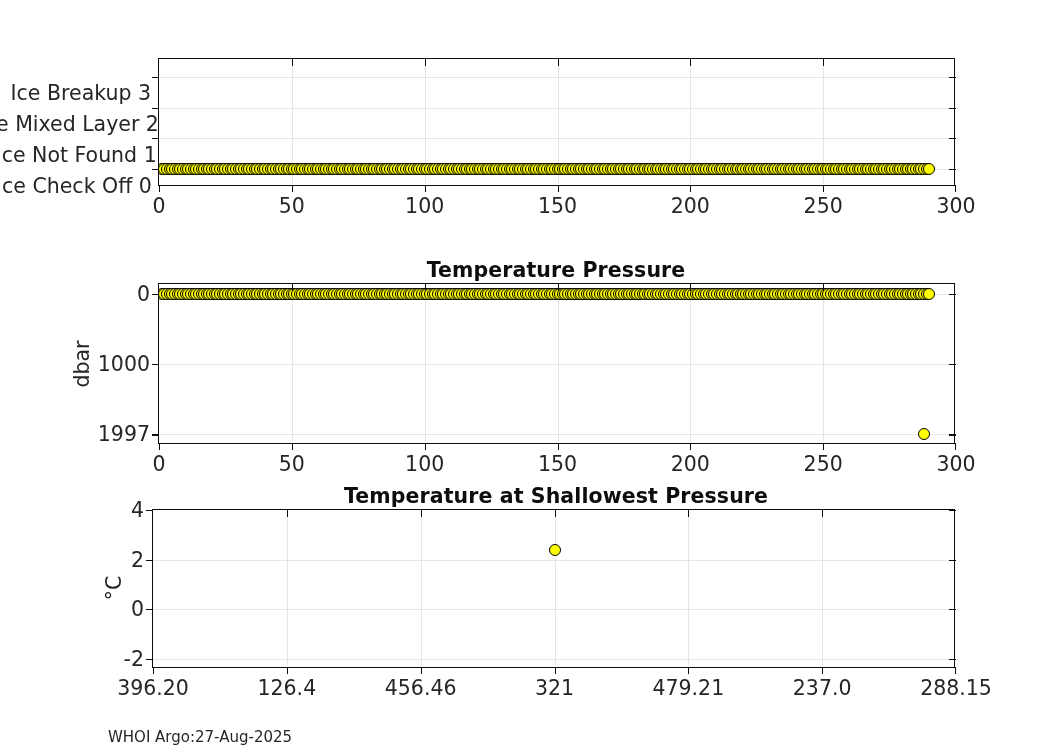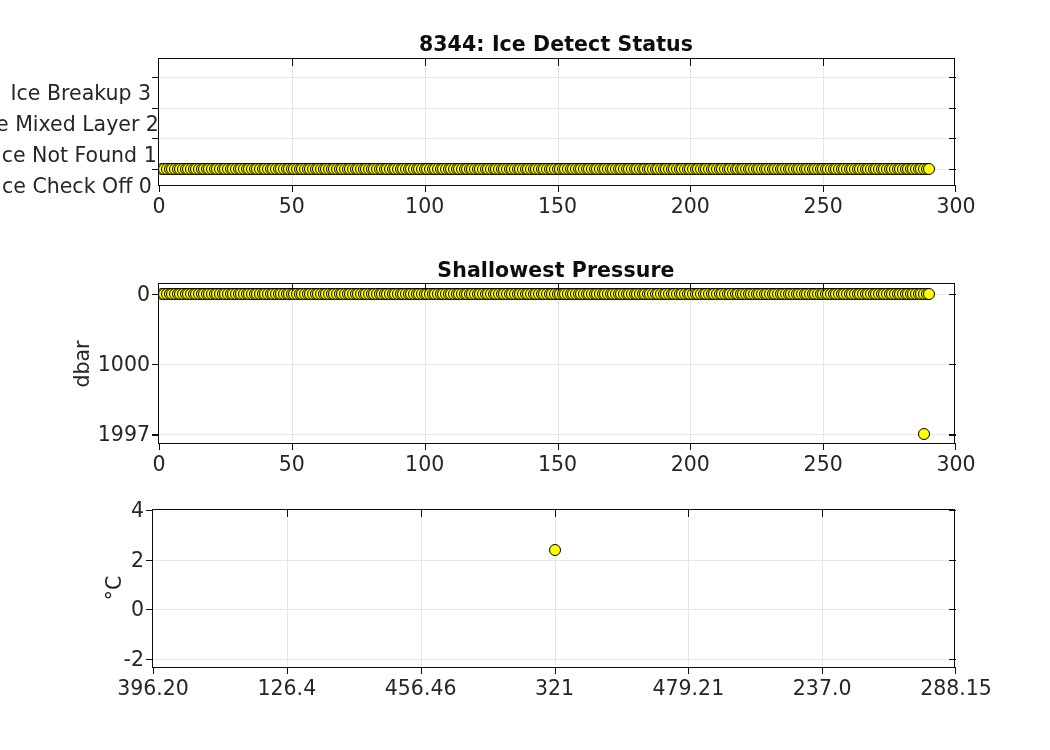--- a/index.html
+++ b/index.html
@@ -117,21 +117,20 @@
     border: 1.3px solid #000000;
     box-sizing: border-box;
   }
   .series { position: absolute; inset: 0; }
 </style>
 </head>
 <body>
 
 <div class="figure">
 
-  <div class="subtitle" style="left:556px; top:32px;">8344: Ice Detect Status</div>
 
   <div class="axes" id="ax1" style="left:158px; top:58px; width:797px; height:128px;">
     <div class="plotarea" id="ax1-plot">
         <div class="gridline-h" style="top: 109.71px;"></div>
         <div class="gridline-h" style="top: 79.24px;"></div>
         <div class="gridline-h" style="top: 48.76px;"></div>
         <div class="gridline-h" style="top: 18.29px;"></div>
         <div class="gridline-v" style="left: 132.83px;"></div>
         <div class="gridline-v" style="left: 265.67px;"></div>
         <div class="gridline-v" style="left: 398.5px;"></div>
@@ -457,21 +456,21 @@
       <div class="xlab" style="left: 664.17px;">250</div>
       <div class="tick-x" style="left: 795.9px;"></div>
       <div class="xlab" style="left: 797px;">300</div>
     </div>
 
   <div class="ylab-cat" style="left:-4px; top:93px; width:155px;">Ice Breakup 3</div>
   <div class="ylab-cat" style="left:-4px; top:124px; width:155px;">e Mixed Layer 2</div>
   <div class="ylab-cat" style="left:-4px; top:155px; width:155px;">lce Not Found 1</div>
   <div class="ylab-cat" style="left:-4px; top:186px; width:155px;">Ice Check Off 0</div>
 
-  <div class="subtitle" style="left:556px; top:258px;">Shallowest Pressure</div>
+  <div class="subtitle" style="left:556px; top:258px;">Temperature Pressure</div>
 
   <div class="axes" id="ax2" style="left:158px; top:283px; width:797px; height:161px;">
     <div class="plotarea" id="ax2-plot">
         <div class="gridline-h" style="top: 9.84px;"></div>
         <div class="gridline-h" style="top: 80.15px;"></div>
         <div class="gridline-h" style="top: 150.45px;"></div>
         <div class="gridline-v" style="left: 132.83px;"></div>
         <div class="gridline-v" style="left: 265.67px;"></div>
         <div class="gridline-v" style="left: 398.5px;"></div>
         <div class="gridline-v" style="left: 531.33px;"></div>
@@ -794,20 +793,21 @@
       <div class="tick-x" style="left: 531.33px;"></div>
       <div class="xlab" style="left: 531.33px;">200</div>
       <div class="tick-x" style="left: 664.17px; top: 0px;"></div>
       <div class="tick-x" style="left: 664.17px;"></div>
       <div class="xlab" style="left: 664.17px;">250</div>
       <div class="tick-x" style="left: 795.9px;"></div>
       <div class="xlab" style="left: 797px;">300</div>
     </div>
   <div class="ytitle" style="left:82px; top:364px;">dbar</div>
 
+  <div class="subtitle" style="left:556px; top:484px;">Temperature at Shallowest Pressure</div>
 
   <div class="axes" id="ax3" style="left:152px; top:509px; width:803px; height:159px;">
     <div class="plotarea" id="ax3-plot">
         <div class="gridline-h" style="top: 149.06px;"></div>
         <div class="gridline-h" style="top: 99.38px;"></div>
         <div class="gridline-h" style="top: 49.69px;"></div>
         <div class="gridline-v" style="left: 133.83px;"></div>
         <div class="gridline-v" style="left: 267.67px;"></div>
         <div class="gridline-v" style="left: 401.5px;"></div>
         <div class="gridline-v" style="left: 535.33px;"></div>
@@ -843,14 +843,15 @@
       <div class="tick-x" style="left: 535.33px;"></div>
       <div class="xlab" style="left: 535.33px;">479.21</div>
       <div class="tick-x" style="left: 669.17px; top: 0px;"></div>
       <div class="tick-x" style="left: 669.17px;"></div>
       <div class="xlab" style="left: 669.17px;">237.0</div>
       <div class="tick-x" style="left: 801.9px;"></div>
       <div class="xlab" style="left: 803px;">288.15</div>
     </div>
   <div class="ytitle" style="left:114px; top:588px;">°C</div>
 
+  <div class="footer" style="left:108px; top:728px;">WHOI Argo:27-Aug-2025</div>
 
 </div>
 
 </body></html>

